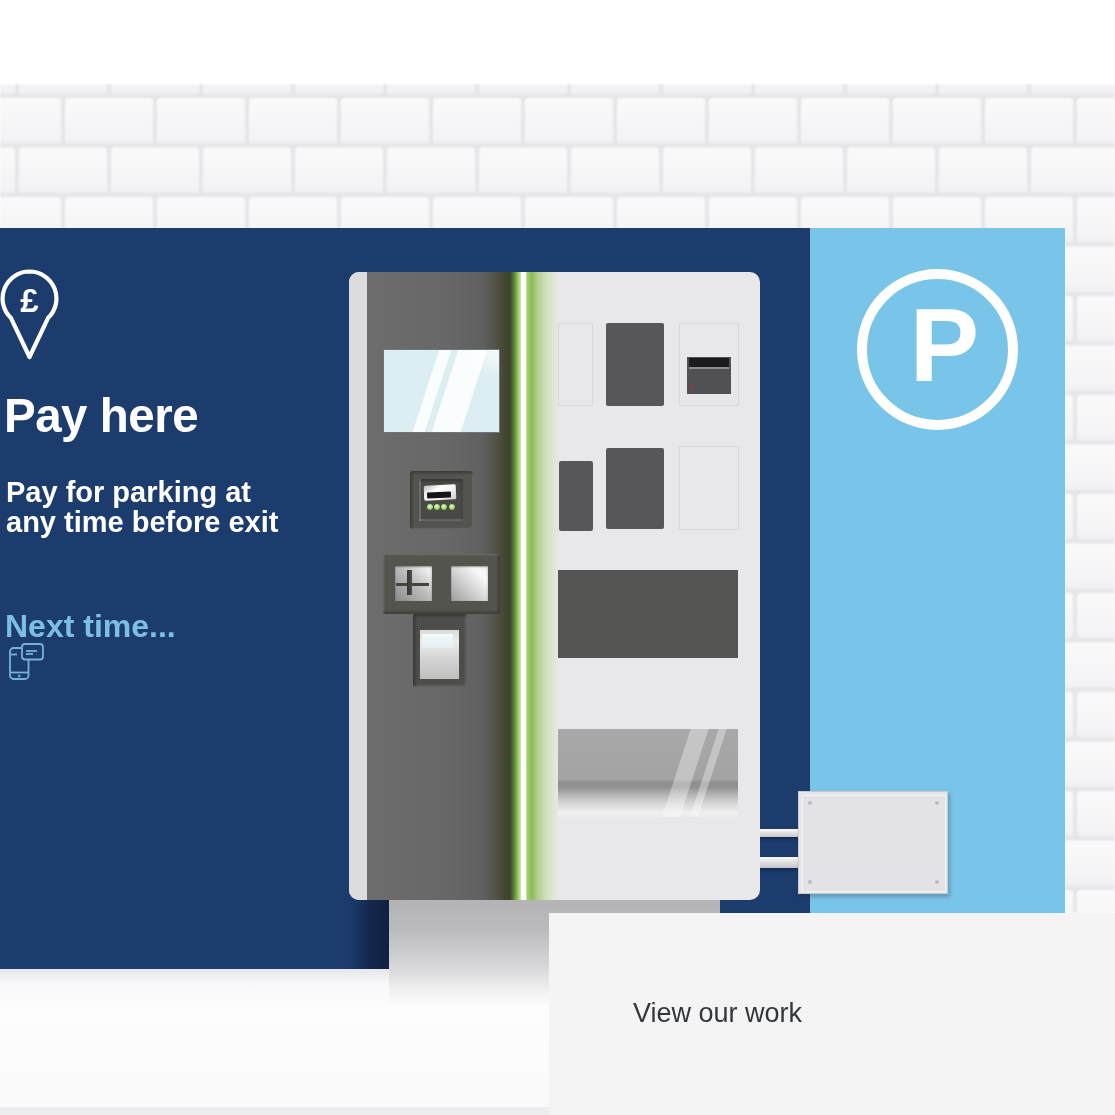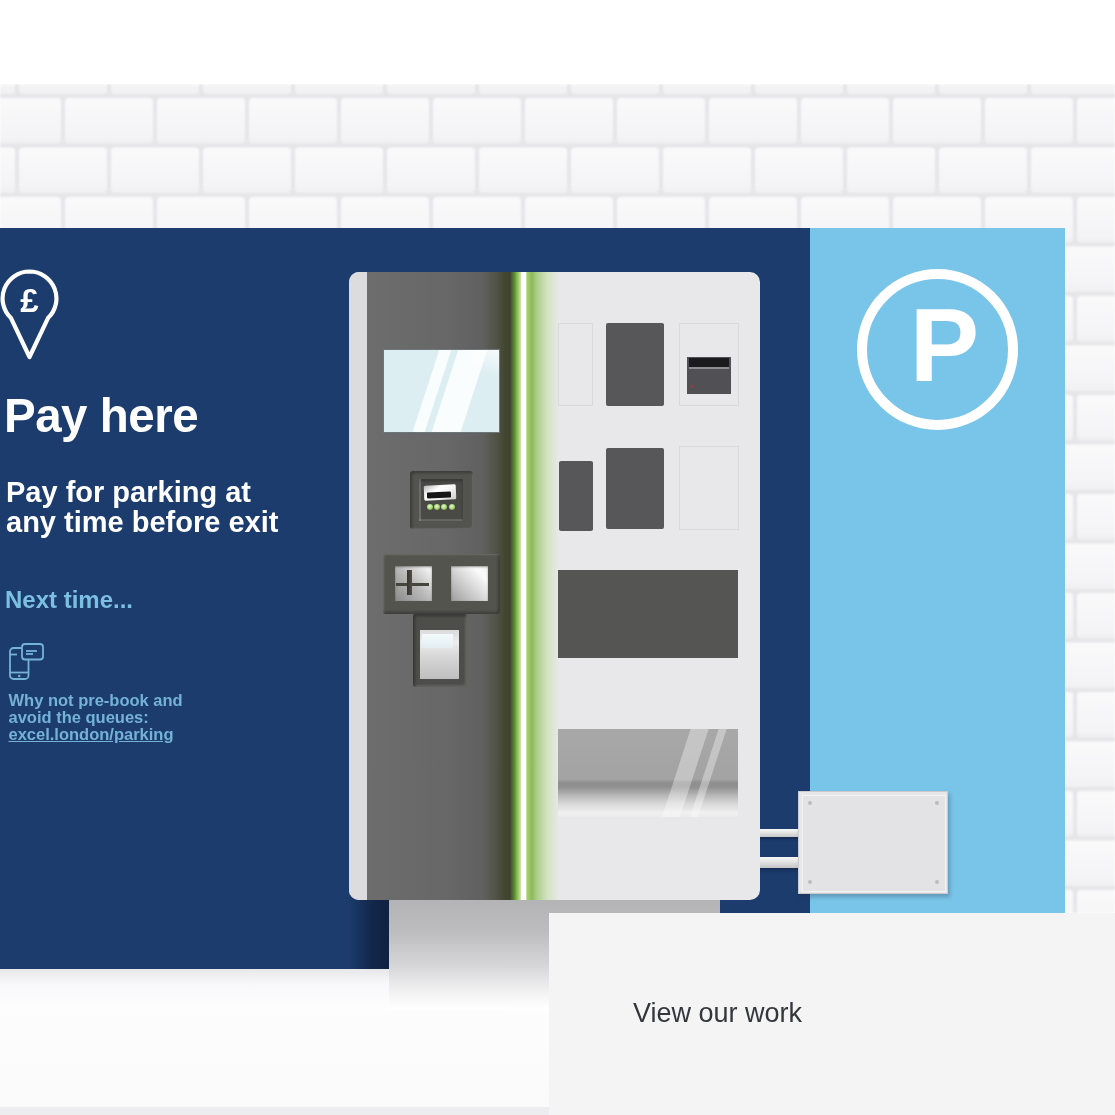--- a/index.html
+++ b/index.html
@@ -35,35 +35,34 @@
   <div class="abs" style="left:857px;top:269px;width:161px;height:161px;border:10.5px solid #fff;border-radius:50%;box-sizing:border-box;"></div>
   <div class="abs" style="left:864px;top:269px;width:161px;height:161px;color:#fff;font-size:104px;font-weight:bold;text-align:center;line-height:152px;">P</div>
 
   <svg class="abs" style="left:0px;top:269px;" width="62" height="94" viewBox="0 0 62 94">
     <path d="M 29.5 2.5 a 27 27 0 0 1 18.5 46.6 L 29.5 88 L 11 49.1 A 27 27 0 0 1 29.5 2.5 Z" fill="none" stroke="#ffffff" stroke-width="4.2" stroke-linejoin="round"></path>
     <text x="29.5" y="43" font-size="33" font-weight="bold" fill="#fff" text-anchor="middle" font-family="Liberation Sans, sans-serif">£</text>
   </svg>
 
   <div class="abs" style="left:4px;top:388px;color:#fff;font-size:47.5px;font-weight:bold;letter-spacing:-0.5px;">Pay here</div>
   <div class="abs" style="left:6px;top:476.6px;color:#fff;font-size:29px;font-weight:bold;line-height:30.2px;">Pay for parking at<br>any time before exit</div>
-  <div class="abs" style="left:5px;top:586px;color:#7cbfe2;font-size:24px;font-weight:bold;">Next time...</div>
+  <div class="abs" style="left:5px;top:608px;color:#7cbfe2;font-size:32px;font-weight:bold;">Next time...</div>
 
   <svg class="abs" style="left:7px;top:641px;" width="40" height="42" viewBox="0 0 40 42">
     <g fill="none" stroke="#74b2d6" stroke-width="1.8">
       <rect x="3" y="7" width="18.5" height="31" rx="3.5"></rect>
       <line x1="3" y1="13.5" x2="10" y2="13.5"></line>
       <line x1="3" y1="31.5" x2="21.5" y2="31.5"></line>
       <rect x="15" y="3" width="21" height="15.5" rx="3" fill="#1c3c6e"></rect>
       <line x1="19" y1="10" x2="30" y2="10"></line>
       <line x1="19" y1="13" x2="26" y2="13"></line>
     </g>
     <circle cx="12.2" cy="35" r="1.3" fill="#74b2d6"></circle>
   </svg>
 
-  <div class="abs" style="left:8.5px;top:691.6px;color:#74b2d6;font-size:16.5px;font-weight:bold;line-height:17.2px;">Why not pre-book and<br>avoid the queues:<br><span style="text-decoration:underline;">excel.london/parking</span></div>
 
   <div class="abs" style="left:347px;top:897px;width:42px;height:72px;background:linear-gradient(to right, rgba(10,22,46,0) 0%, rgba(10,22,46,0.55) 60%, rgba(10,22,46,0.7) 100%);"></div>
 
   <div class="abs" style="z-index:2;left:389px;top:897px;width:331px;height:112px;background:linear-gradient(180deg,#b3b3b5 0%, #bcbcbe 30%, #d7d7d9 62%, #f2f2f3 85%, #ffffff 100%);"></div>
 
   <div class="abs" style="z-index:3;left:349px;top:272px;width:411px;height:628px;background:#e8e8ea;border-radius:10px;overflow:hidden;">
 
     <div class="abs" style="left:0;top:0;width:18px;height:628px;background:#dcdcde;"></div>
 
     <div class="abs" style="left:18px;top:0;width:192px;height:628px;background:linear-gradient(90deg,#6d6d6d 0%,#676767 43%,#606060 60%,#53544a 66.7%,#42462f 71.9%,#3f4430 74.5%,#5d8c36 76.8%,#7fb447 77.9%,#c3de9e 79.9%,#ffffff 80.5%,#ffffff 82.6%,#a8d076 83.3%,#8bbb55 85.9%,#aecc8b 88.5%,#d3e2c0 93.7%,#e8e8ea 100%);"></div>

